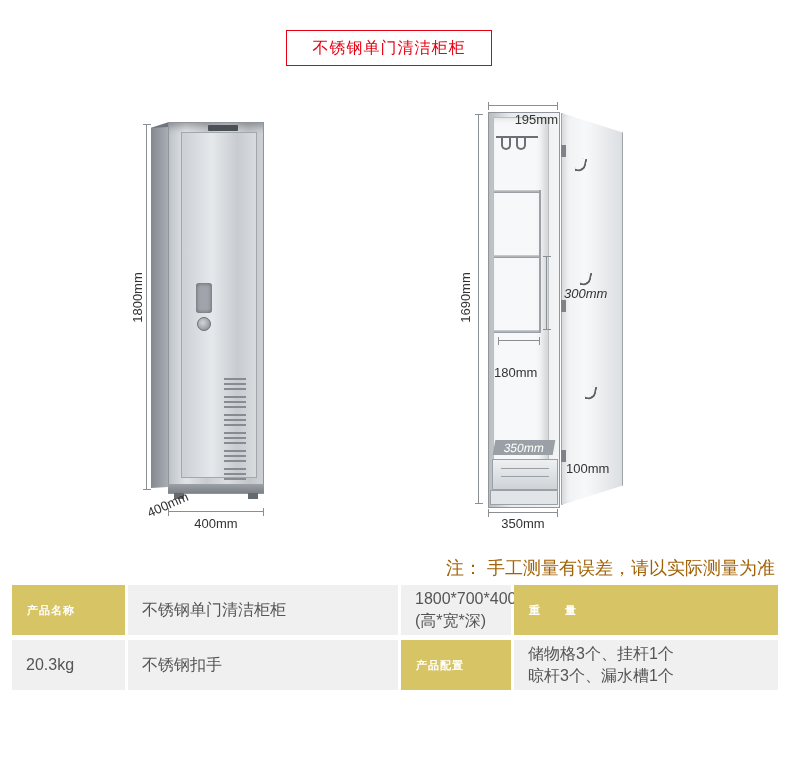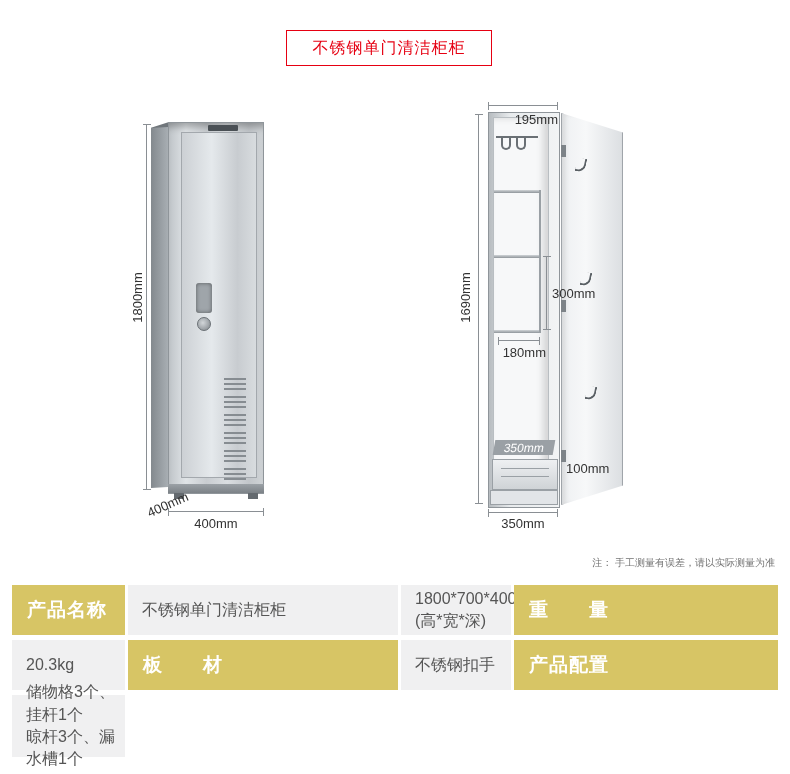--- a/index.html
+++ b/index.html
@@ -64,27 +64,27 @@
   .oc-plinth{position:absolute;left:490px;top:490px;width:66px;height:13px;background:#e2e5e8;
     border:1px solid #9aa0a5;z-index:2;}
   .oc-door{position:absolute;left:561px;top:113px;width:60px;height:390px;
     background:linear-gradient(90deg,#eef0f2 0%,#f7f8f9 40%,#dcdfe2 100%);border:1px solid #a0a5aa;
     clip-path:polygon(0 0,100% 5%,100% 95%,0 100%);box-shadow:inset 3px 0 5px rgba(0,0,0,.10);z-index:2;}
   .oc-hinge{position:absolute;left:561px;width:5px;height:12px;background:#7d8388;z-index:3;}
   .door-hook{position:absolute;width:8px;height:12px;border-right:2px solid #5a6065;
     border-bottom:2px solid #5a6065;border-radius:0 0 8px 0;transform:rotate(12deg);z-index:3;}
 
   
-  .note{position:absolute;right:15px;top:556px;font-size:10px;color:#737373;}
+  .note{position:absolute;right:15px;top:556px;font-size:18px;color:#a16207;}
 
   
   .spec{position:absolute;left:12px;top:585px;width:766px;display:grid;
     grid-template-columns:113px 270px 110px 1fr;grid-template-rows:50px 50px 62px;
     column-gap:3px;row-gap:5px;}
-  .lbl{background:#d7c565;color:#fff;font-weight:bold;font-size:19px;letter-spacing:1px;
+  .lbl{background:#d7c565;color:#fff;font-weight:bold;font-size:11px;letter-spacing:1px;
     display:flex;align-items:center;padding-left:15px;}
   .val{background:#f0f0f1;color:#555;font-size:16px;display:flex;align-items:center;
     padding-left:14px;white-space:pre-line;line-height:1.4;}
 </style>
 </head>
 <body>
 
 <div id="page">
 
   <div class="title-box">
@@ -138,41 +138,40 @@
     <div class="door-hook" style="left:581px;top:272px;"></div>
     <div class="door-hook" style="left:586px;top:386px;"></div>
 
     <div class="dimline-h" style="left:488px;top:105px;width:70px;"></div>
     <div class="dimlabel" style="left:488px;top:88px;width:70px;text-align:right;margin-top:24px;">195mm</div>
 
     <div class="dimline-v" style="left:478px;top:114px;height:390px;"></div>
     <div class="dimlabel rot" style="left:434px;top:290px;width:62px;">1690mm</div>
 
     <div class="dimline-v" style="left:546px;top:256px;height:74px;"></div>
-    <div class="dimlabel" style="left:552px;top:286px;">300mm</div>
+    <div class="dimlabel" style="left:564px;top:286px;font-style:italic;">300mm</div>
 
     <div class="dimline-h" style="left:498px;top:340px;width:42px;"></div>
-    <div class="dimlabel" style="left:494px;top:345px;width:52px;text-align:right;">180mm</div>
+    <div class="dimlabel" style="left:494px;top:365px;width:52px;text-align:left;">180mm</div>
 
     <div class="dimlabel" style="left:566px;top:461px;z-index:6;">100mm</div>
 
     <div class="dimline-h" style="left:488px;top:512px;width:70px;"></div>
     <div class="dimlabel" style="left:488px;top:516px;width:70px;text-align:center;">350mm</div>
   </div>
 
   <div class="note">注： 手工测量有误差，请以实际测量为准</div>
 
   <div class="spec">
     <div class="lbl">产品名称</div>
     <div class="val">不锈钢单门清洁柜柜</div>
     <div class="val">1800*700*400mm (高*宽*深)</div>
 
     <div class="lbl">重　　量</div>
     <div class="val">20.3kg</div>
-    <div class="lbl">板　　材</div>
 
     <div class="val">不锈钢扣手</div>
     <div class="lbl">产品配置</div>
     <div class="val">储物格3个、挂杆1个
 晾杆3个、漏水槽1个</div>
   </div>
 
 </div>
 
 </body></html>

